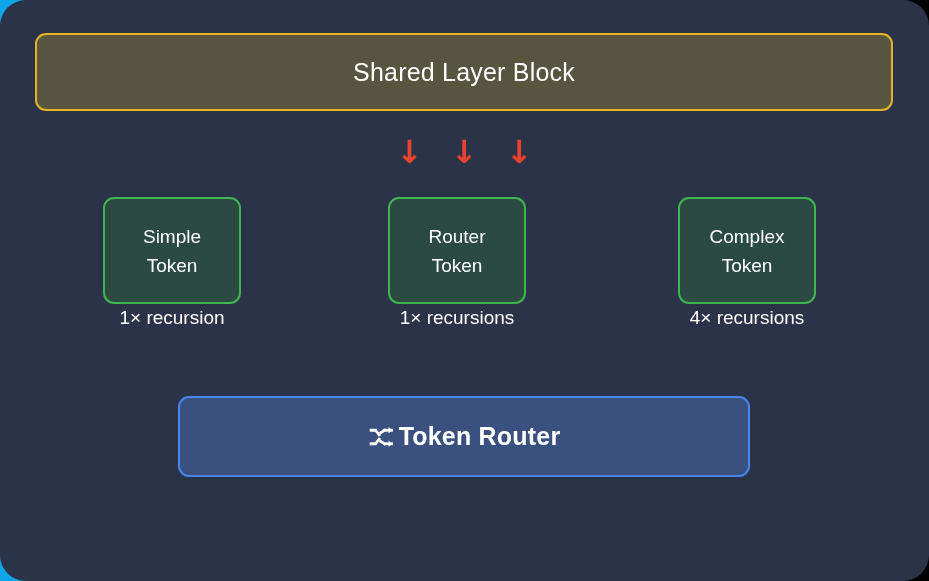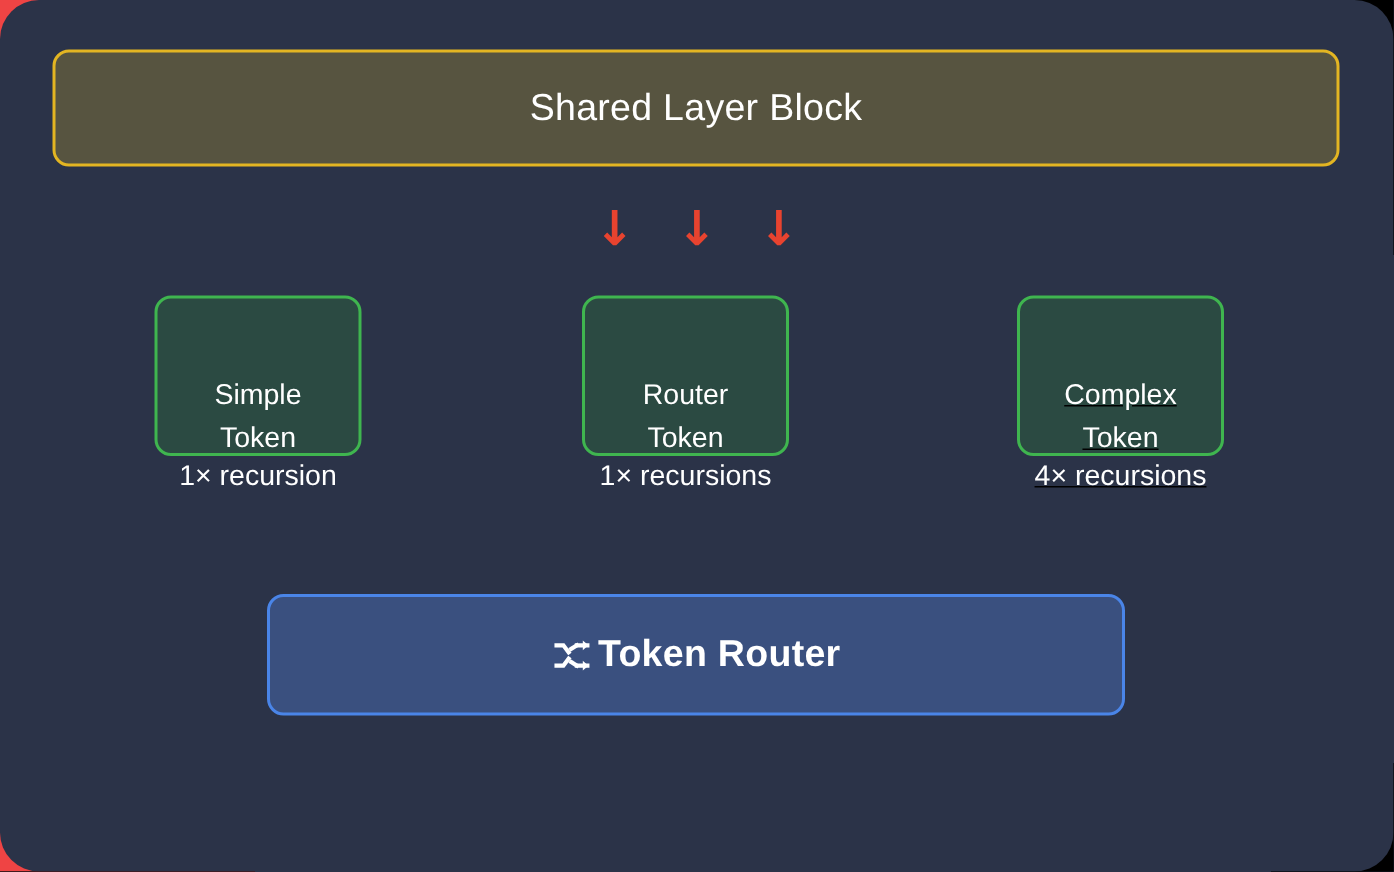--- a/index.html
+++ b/index.html
@@ -11,21 +11,21 @@
     width: 929px;
     height: 581px;
     overflow: hidden;
     font-family: "Liberation Sans", sans-serif;
   }
 
   #stage {
     position: relative;
     width: 737px;
     height: 581px;
-    background: #ef4444;
+    background: #0ea5e9;
   }
 
   
   #panel {
     position: absolute;
     left: 0;
     top: 0;
     width: 929px;
     height: 581px;
     background: #2b3348;
@@ -86,33 +86,33 @@
   .token-col {
     position: absolute;
     top: 0;
     width: 202px;
     display: flex;
     flex-direction: column;
     align-items: center;
   }
   .token-col.col-0 { left: 36px; }
   .token-col.col-1 { left: 321px; }
-  .token-col.col-2 { left: 611px; text-decoration: underline; }
+  .token-col.col-2 { left: 611px; }
 
   .token-box {
     box-sizing: border-box;
     width: 138px;
     height: 107px;
     background: #2b4a42;
     border: 2px solid #3fb54f;
     border-radius: 11px;
     display: flex;
     flex-direction: column;
     align-items: center;
-    justify-content: flex-end;
+    justify-content: center;
     gap: 10px;
   }
   .token-box .line {
     color: #ffffff;
     font-size: 19px;
     line-height: 1;
   }
   .token-caption {
     margin-top: 4px;
     color: #ffffff;

